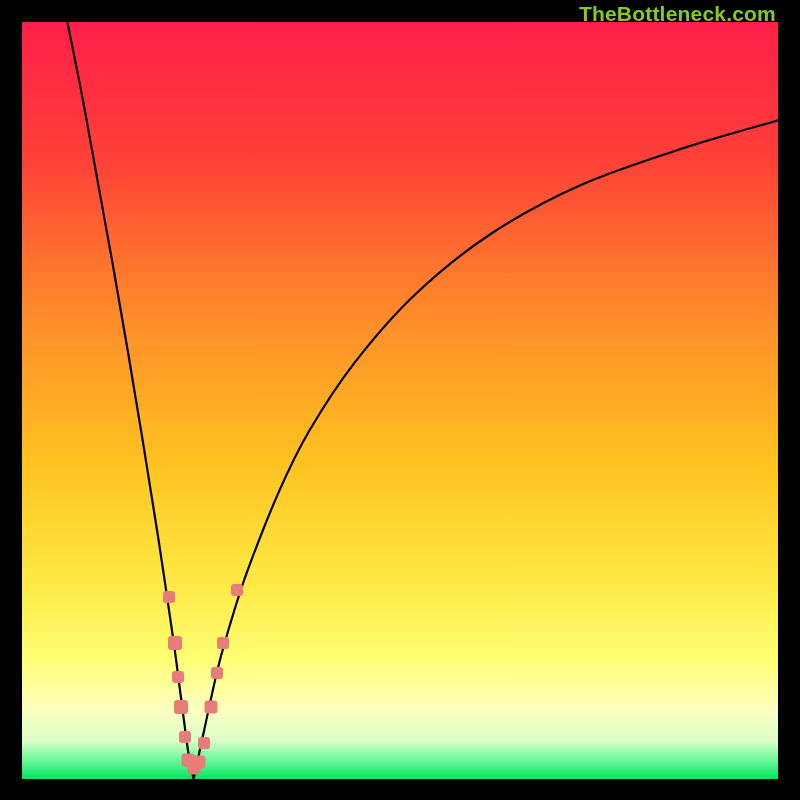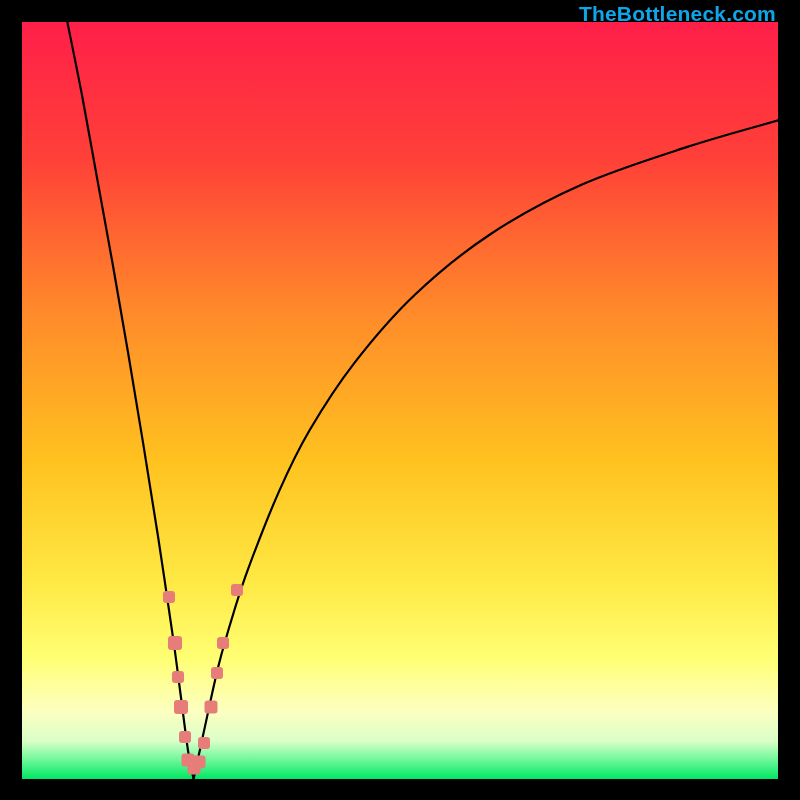--- a/index.html
+++ b/index.html
@@ -30,21 +30,21 @@
   .marker {
     position: absolute;
     background: #e77d79;
     border-radius: 3px;
     transform: translate(-50%, -50%);
   }
   .attrib {
     position: absolute;
     top: 2px;
     right: 24px;
-    color: #0ea5e9;
+    color: #84cc16;
     font-size: 21px;
     font-weight: 600;
     letter-spacing: 0.2px;
   }
 </style>
 </head>
 <body>
 
 <div class="plot">
   <svg class="gradient" viewBox="0 0 756 757" preserveAspectRatio="none">

